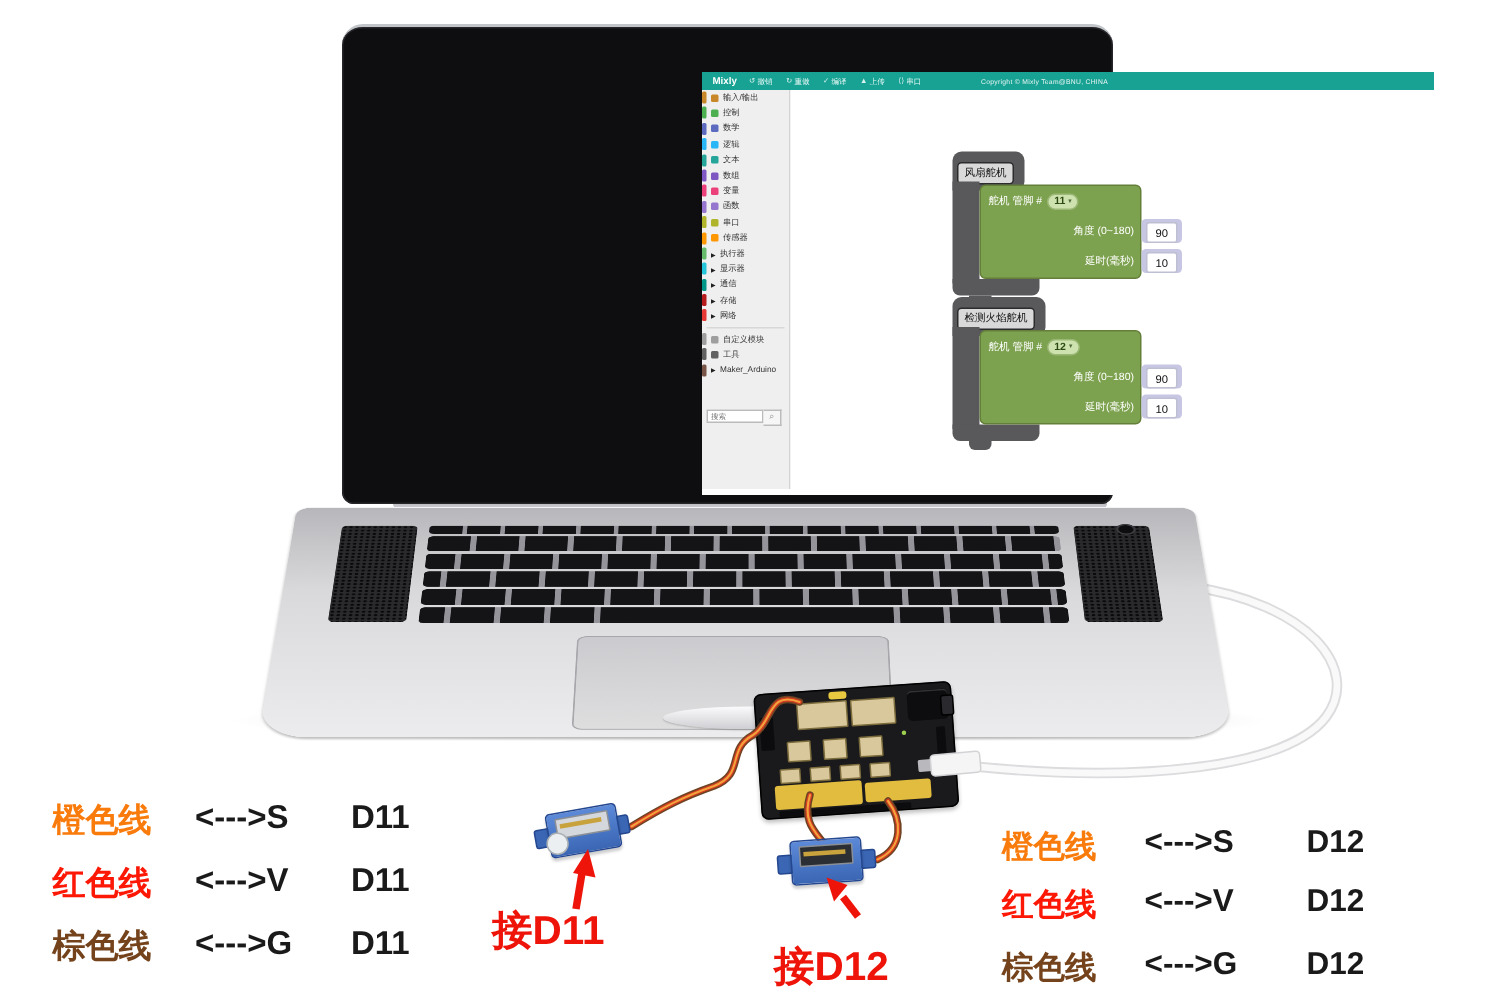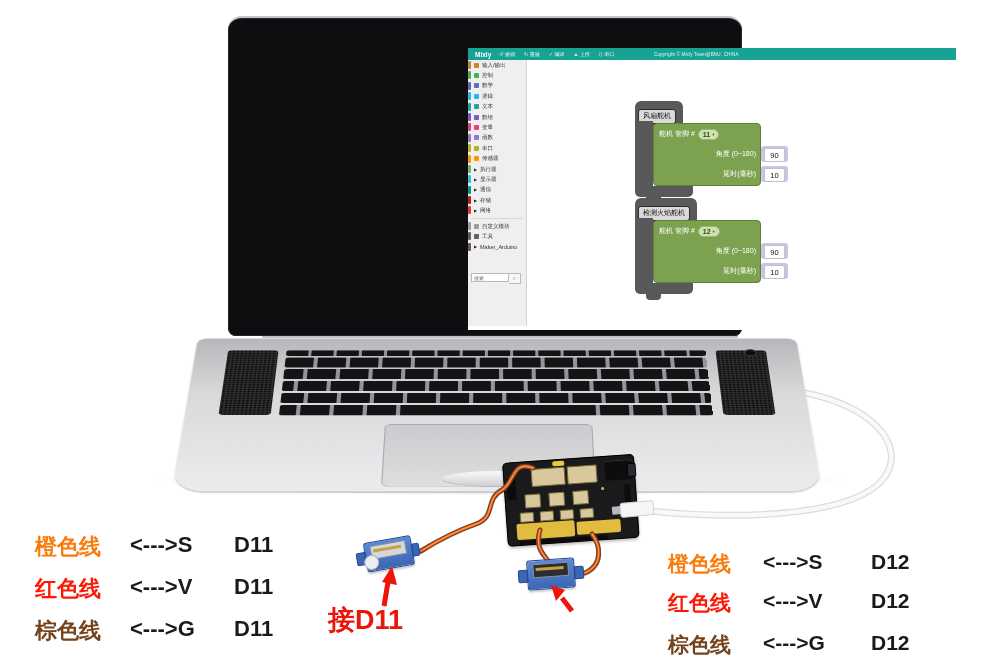--- a/index.html
+++ b/index.html
@@ -438,14 +438,15 @@
     <span class="signal">&lt;---&gt;V</span>
     <span class="pin">D12</span>
   </div>
   <div class="ann-row ann-r" style="top:631px;">
     <span class="wire" style="color: rgb(116, 67, 28);">棕色线</span>
     <span class="signal">&lt;---&gt;G</span>
     <span class="pin">D12</span>
   </div>
 
   <div class="sv-label" style="left: 328px; top: 602px; color: rgb(238, 20, 9);">接D11</div>
+  <div class="sv-label" style="left: 516px; top: 626px; color: rgb(238, 20, 9);">接D12</div>
 
 </div>
 
 </body></html>

